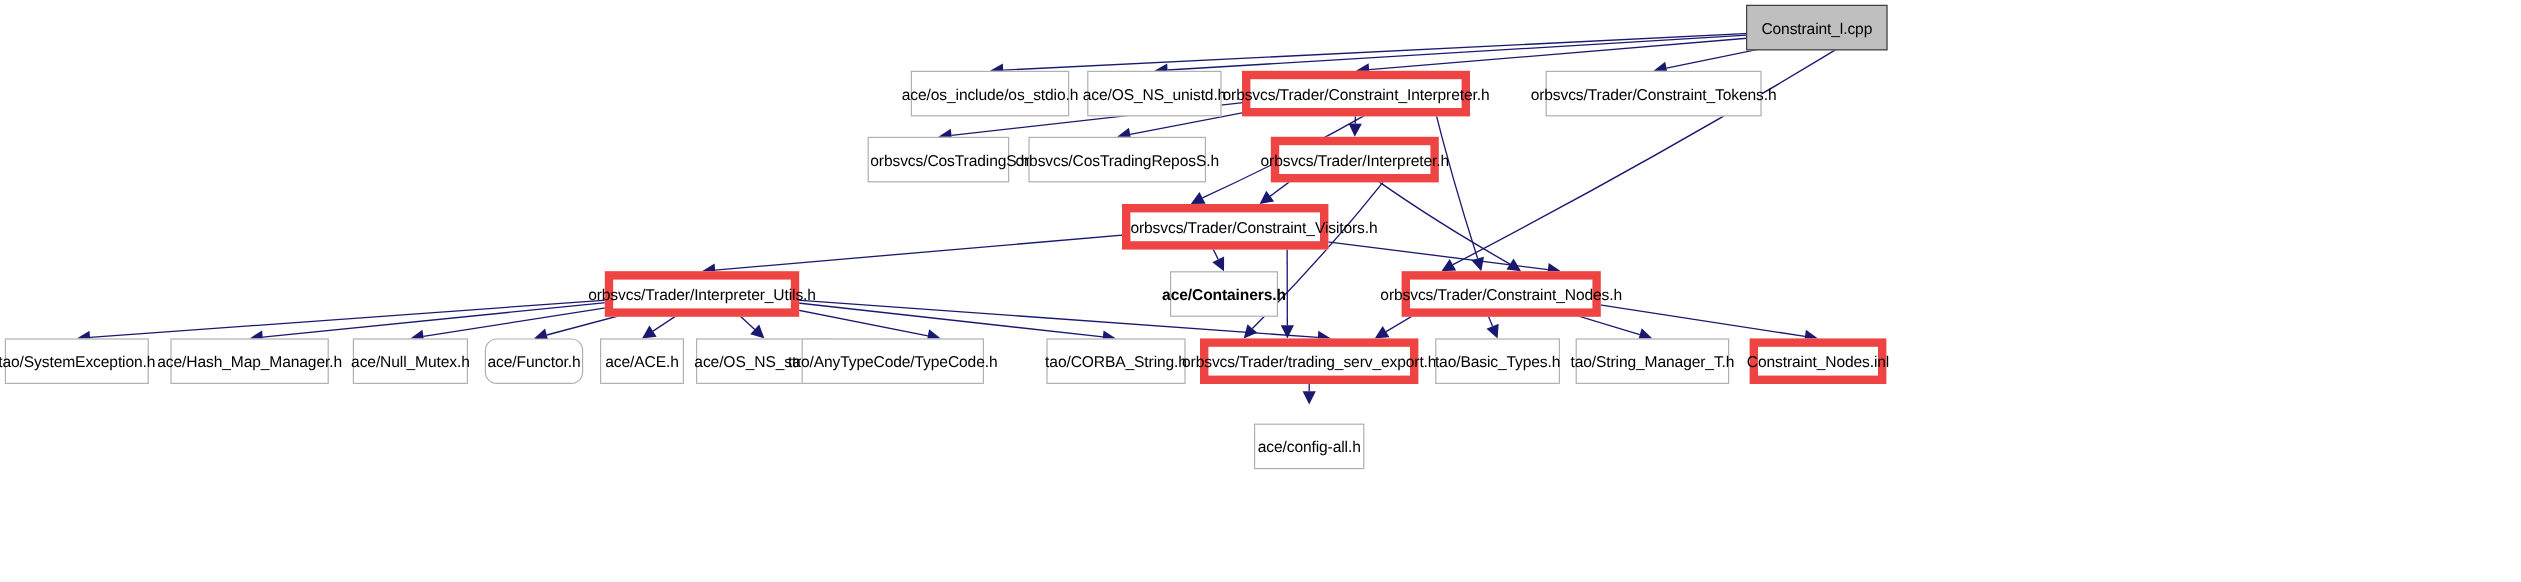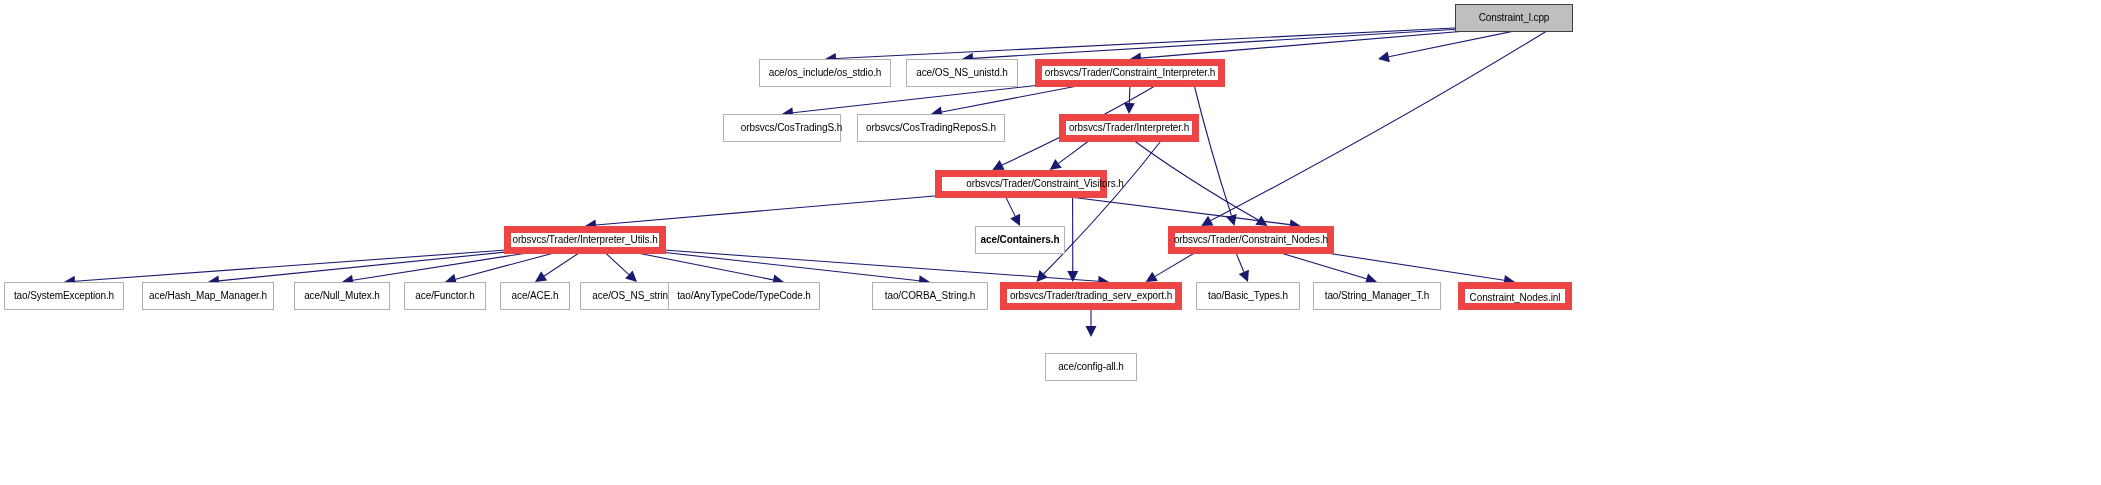--- a/index.html
+++ b/index.html
@@ -25,25 +25,25 @@
   }
   .graph-node {
     position: absolute;
     box-sizing: border-box;
     display: flex;
     align-items: center;
     justify-content: center;
     background: #ffffff;
     border: 1px solid #b0b0b0;
     color: #000000;
-    font-size: 10px;
+    font-size: 13px;
     line-height: 1;
     letter-spacing: -0.1px;
     white-space: nowrap;
-    height: 28px;
+    height: 38px;
   }
   .graph-node.root {
     background: #bfbfbf;
     border: 1px solid #404040;
   }
   .graph-node.strong {
     border: 7px solid #ef4444;
   }
   .node-label {
     display: block;
@@ -123,20 +123,23 @@
     </div>
     <div class="graph-node" style="left: 759px; top: 59px; width: 132px;">
       <span class="node-label">ace/os_include/os_stdio.h</span>
     </div>
     <div class="graph-node" style="left: 906px; top: 59px; width: 112px;">
       <span class="node-label">ace/OS_NS_unistd.h</span>
     </div>
     <div class="graph-node strong" style="left: 1035px; top: 59px; width: 190px;">
       <span class="node-label">orbsvcs/Trader/Constraint_Interpreter.h</span>
     </div>
+    <div class="graph-node" style="left: 1288px; top: 59px; width: 180px;">
+      <span class="node-label">orbsvcs/Trader/Constraint_Tokens.h</span>
+    </div>
     <div class="graph-node" style="left: 723px; top: 114px; width: 118px; padding-left: 19px;">
       <span class="node-label">orbsvcs/CosTradingS.h</span>
     </div>
     <div class="graph-node" style="left: 857px; top: 114px; width: 148px;">
       <span class="node-label">orbsvcs/CosTradingReposS.h</span>
     </div>
     <div class="graph-node strong" style="left: 1059px; top: 114px; width: 140px;">
       <span class="node-label">orbsvcs/Trader/Interpreter.h</span>
     </div>
     <div class="graph-node strong" style="left: 935px; top: 170px; width: 172px; padding-left: 48px;">
@@ -153,21 +156,21 @@
     </div>
     <div class="graph-node" style="left: 4px; top: 282px; width: 120px;">
       <span class="node-label">tao/SystemException.h</span>
     </div>
     <div class="graph-node" style="left: 142px; top: 282px; width: 132px;">
       <span class="node-label">ace/Hash_Map_Manager.h</span>
     </div>
     <div class="graph-node" style="left: 294px; top: 282px; width: 96px;">
       <span class="node-label">ace/Null_Mutex.h</span>
     </div>
-    <div class="graph-node" style="left: 404px; top: 282px; width: 82px;">
+    <div class="graph-node" style="left: 404px; top: 282px; width: 82px; border-radius: 10px;">
       <span class="node-label">ace/Functor.h</span>
     </div>
     <div class="graph-node" style="left: 500px; top: 282px; width: 70px;">
       <span class="node-label">ace/ACE.h</span>
     </div>
     <div class="graph-node" style="left: 580px; top: 282px; width: 114px;">
       <span class="node-label">ace/OS_NS_string.h</span>
     </div>
     <div class="graph-node" style="left: 668px; top: 282px; width: 152px; text-align: right;">
       <span class="node-label">tao/AnyTypeCode/TypeCode.h</span>
@@ -177,19 +180,19 @@
     </div>
     <div class="graph-node strong" style="left: 1000px; top: 282px; width: 182px;">
       <span class="node-label">orbsvcs/Trader/trading_serv_export.h</span>
     </div>
     <div class="graph-node" style="left: 1196px; top: 282px; width: 104px;">
       <span class="node-label">tao/Basic_Types.h</span>
     </div>
     <div class="graph-node" style="left: 1313px; top: 282px; width: 128px;">
       <span class="node-label">tao/String_Manager_T.h</span>
     </div>
-    <div class="graph-node strong" style="left: 1458px; top: 282px; width: 114px; align-items: flex-end;">
+    <div class="graph-node strong" style="left: 1458px; top: 282px; width: 114px;">
       <span class="node-label">Constraint_Nodes.inl</span>
     </div>
     <div class="graph-node" style="left: 1045px; top: 337px; width: 92px; margin-top: 16px;">
       <span class="node-label">ace/config-all.h</span>
     </div>
   </div>
 
 </body></html>

